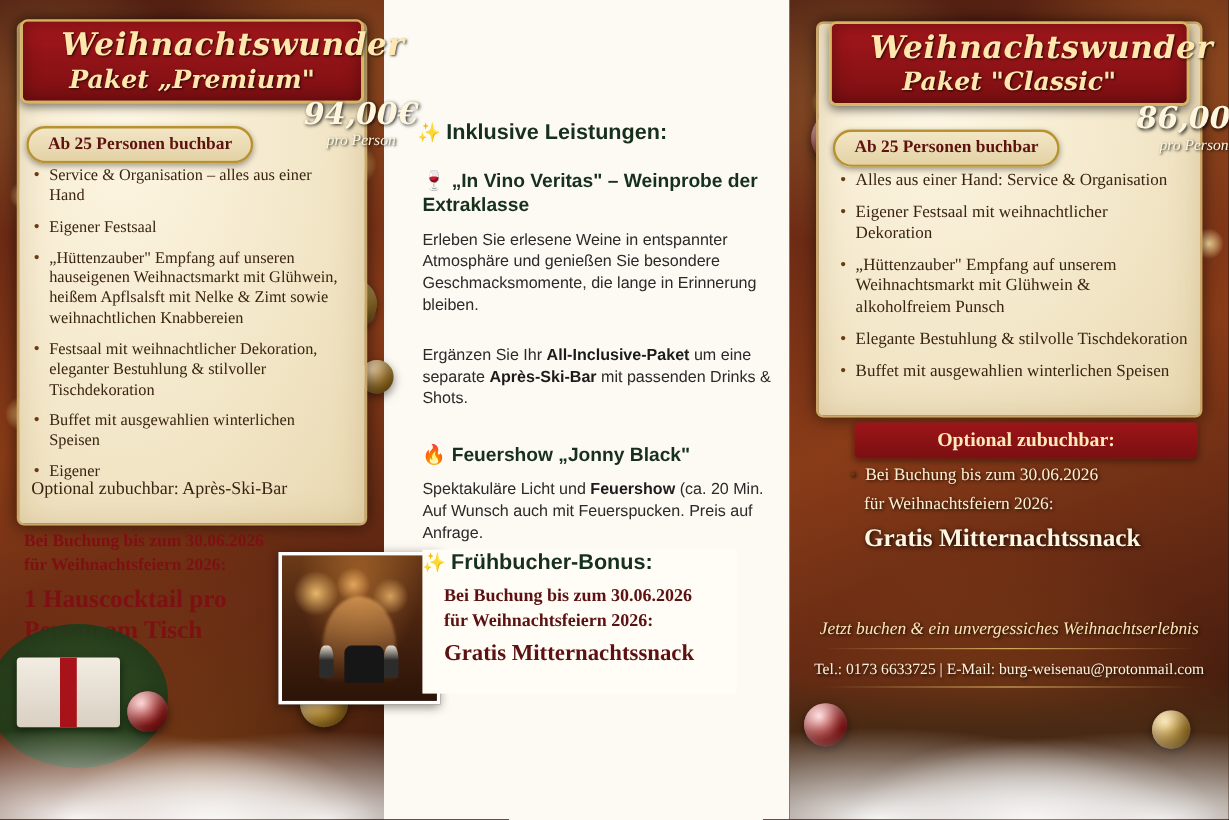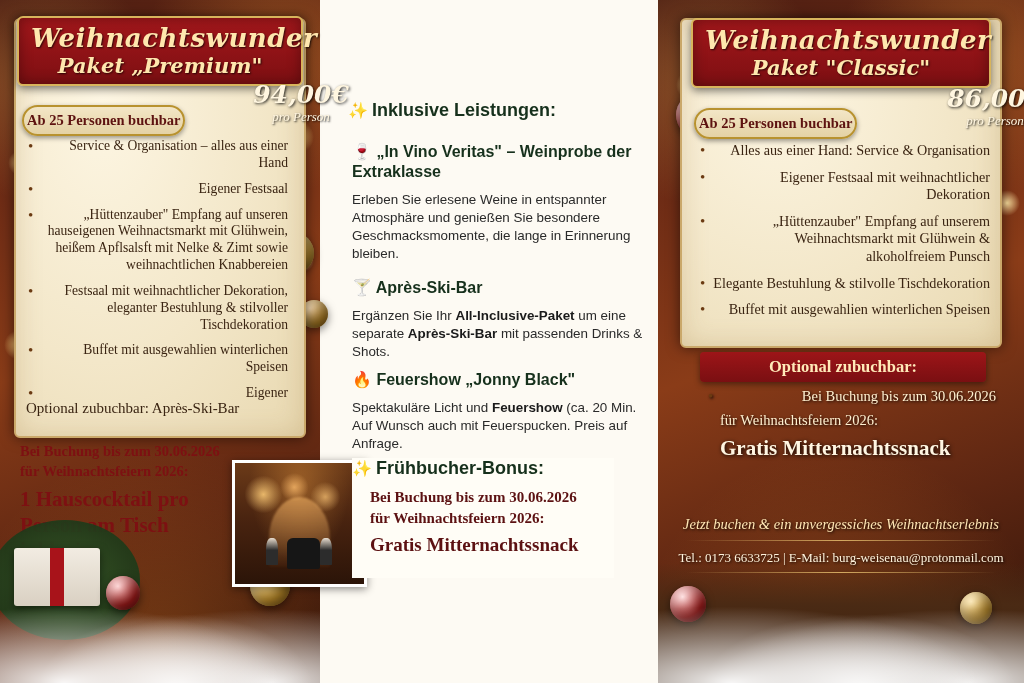--- a/index.html
+++ b/index.html
@@ -47,21 +47,21 @@
   .ribbon {
     position: absolute;
     left: 50%;
     transform: translateX(-50%);
     background: linear-gradient(180deg, #a3171b 0%, #7d0f12 100%);
     border: 2px solid #d8b45c;
     border-radius: 6px;
     box-shadow: 0 3px 8px rgba(0,0,0,0.5), inset 0 0 14px rgba(0,0,0,0.35);
     text-align: center;
     color: #ffe9b8;
-    padding: 6px 12px;
+    padding: 6px 32px;
   }
   .ribbon .t1 {
     font-family: "DejaVu Serif", serif;
     font-style: italic;
     font-weight: bold;
     font-size: 26px;
     letter-spacing: 0.5px;
     color: #ffe7ae;
     text-shadow: 1px 1px 2px rgba(0,0,0,0.7);
     white-space: nowrap;
@@ -80,21 +80,21 @@
   
   .pill {
     position: absolute;
     background: linear-gradient(180deg, #f3e6c6 0%, #e4d2a5 100%);
     border: 2px solid #b8922f;
     border-radius: 18px;
     color: #5d1210;
     font-family: "Liberation Serif", serif;
     font-weight: bold;
     font-size: 14.5px;
-    padding: 5px 3px;
+    padding: 5px 16px;
     white-space: nowrap;
     box-shadow: 0 2px 5px rgba(0,0,0,0.4);
   }
 
   
   .price {
     position: absolute;
     text-align: center;
     color: #fff6e0;
     line-height: 1;
@@ -111,21 +111,21 @@
   .price .per {
     display: block;
     font-family: "Liberation Serif", serif;
     font-size: 13px;
     font-style: italic;
     margin-top: 3px;
     text-shadow: 1px 1px 2px rgba(0,0,0,0.85);
   }
 
   
-  ul.blist { list-style: none; text-align: right; }
+  ul.blist { list-style: none; }
   ul.blist li {
     position: relative;
     padding-left: 15px;
     margin-bottom: 9px;
     font-family: "Liberation Serif", serif;
     color: #3a2412;
     line-height: 1.24;
   }
   ul.blist li::before {
     content: "•";
@@ -361,24 +361,20 @@
 
     <div style="position:absolute; left:352px; top:142px; width:302px;">
       <div class="c-h3">
         <span class="emo">🍷</span>
         <span>„In Vino Veritas"</span><span> – Weinprobe der Extraklasse</span>
       </div>
       <div class="c-body" style="margin-top:9px;">Erleben Sie erlesene Weine in entspannter Atmosphäre und genießen Sie besondere Geschmacksmomente, die lange in Erinnerung bleiben.</div>
     </div>
 
     <div style="position:absolute; left:352px; top:278px; width:302px;">
-      <div class="c-h3">
-        <span class="emo">🍸</span>
-        <span>Après-Ski-Bar</span>
-      </div>
       <div class="c-body" style="margin-top:9px;">
         <span>Ergänzen Sie Ihr </span><b>All-Inclusive-Paket</b><span> um eine separate </span><b>Après-Ski-Bar</b><span> mit passenden Drinks &amp; Shots.</span>
       </div>
     </div>
 
     <div style="position:absolute; left:352px; top:370px; width:302px;">
       <div class="c-h3">
         <span class="emo">🔥</span>
         <span>Feuershow „Jonny Black"</span>
       </div>
@@ -432,21 +428,21 @@
     </div>
 
     <ul class="blist" style="position:absolute; left:40px; top:142px; width:292px; font-size:14.2px;">
       <li>Alles aus einer Hand: Service &amp; Organisation</li>
       <li>Eigener Festsaal mit weihnachtlicher Dekoration</li>
       <li>„Hüttenzauber" Empfang auf unserem Weihnachtsmarkt mit Glühwein &amp; alkoholfreiem Punsch</li>
       <li>Elegante Bestuhlung &amp; stilvolle Tischdekoration</li>
       <li>Buffet mit ausgewahlien winterlichen Speisen</li>
     </ul>
 
-    <div class="opt-band" style="left:42px; top:352px; width:286px;">Optional zubuchbar:</div>
+    <div class="opt-band" style="left:54px; top:352px; width:286px;">Optional zubuchbar:</div>
 
     <ul class="blist" style="position:absolute; left:48px; top:388px; width:290px; font-size:14.5px;">
       <li style="color:#fff0d0; text-shadow:1px 1px 3px rgba(0,0,0,0.9);">Bei Buchung bis zum 30.06.2026</li>
     </ul>
     <div style="position:absolute; left:62px; top:412px; width:280px; color:#fff0d0; font-family:'Liberation Serif',serif; font-size:14.5px; text-shadow:1px 1px 3px rgba(0,0,0,0.9);">für Weihnachtsfeiern 2026:</div>
     <div style="position:absolute; left:62px; top:436px; width:290px; color:#fff6e2; font-family:'Liberation Serif',serif; font-weight:bold; font-size:21px; text-shadow:1px 1px 4px rgba(0,0,0,0.95);">Gratis Mitternachtssnack</div>
 
     <div class="woodband"></div>
     <div class="r-cta" style="top:516px;">Jetzt buchen &amp; ein unvergessiches Weihnachtserlebnis</div>
     <div class="divider-line" style="left:28px; width:310px; top:540px;"></div>

